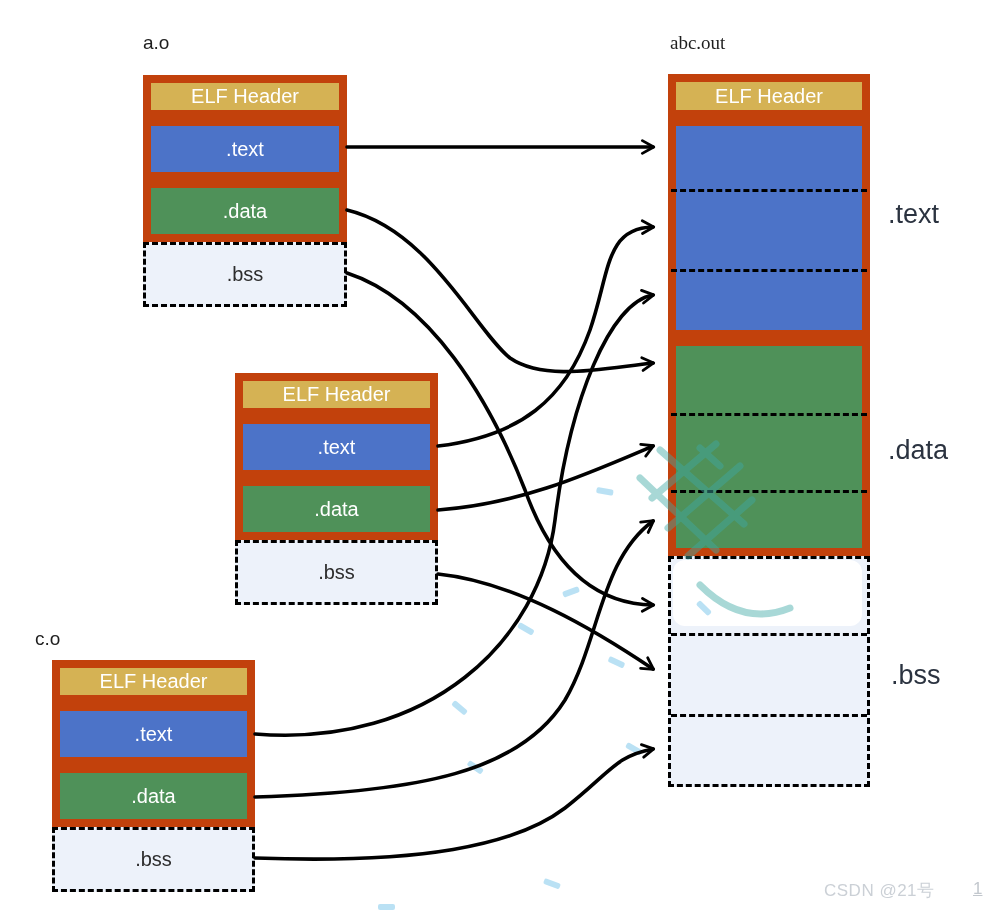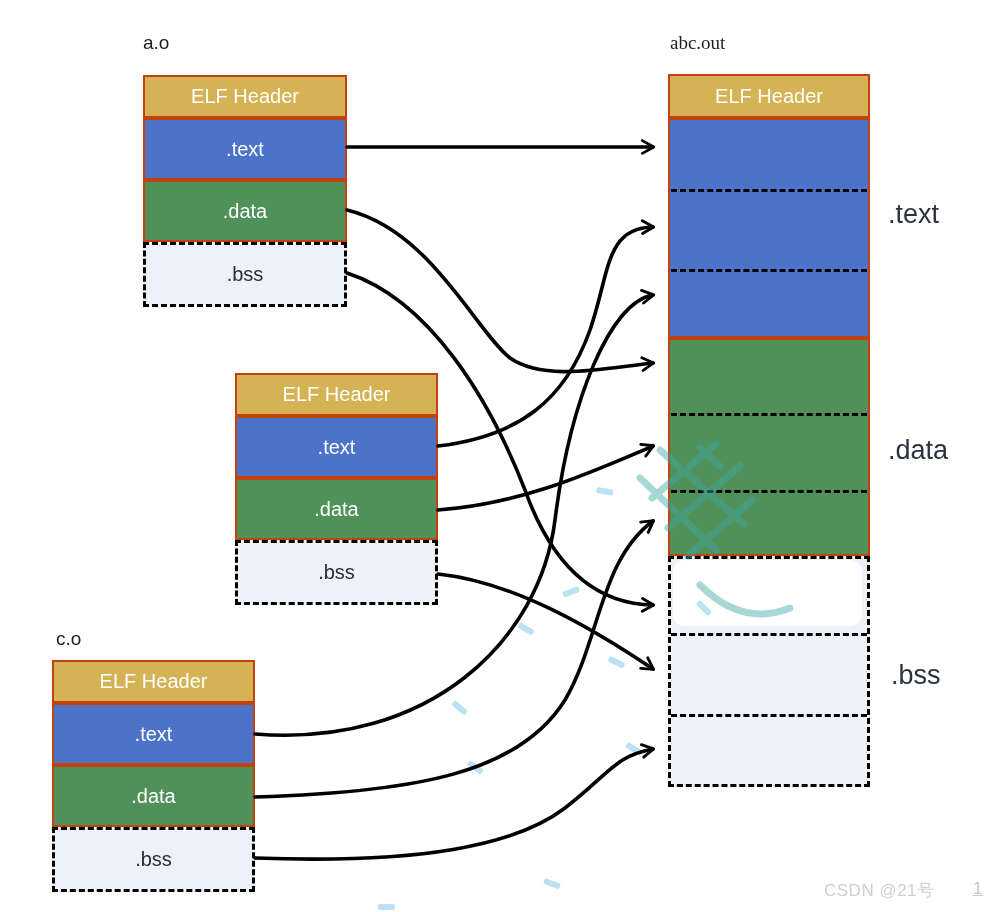--- a/index.html
+++ b/index.html
@@ -1,21 +1,21 @@
 <!DOCTYPE html>
 <html><head>
 <meta charset="utf-8">
 <style>
   html,body{margin:0;padding:0;background:#fff;}
   #canvas{position:relative;width:996px;height:912px;background:#ffffff;overflow:hidden;
           font-family:"Liberation Sans","DejaVu Sans",sans-serif;}
   .file-label{position:absolute;font-size:19px;color:#1e1e1e;}
   .band{position:absolute;box-sizing:border-box;display:flex;align-items:center;justify-content:center;
         font-size:20px;color:#ffffff;}
-  .band.solid{border:2px solid #c2410c;}
+  .band.solid{border:8px solid #c2410c;}
   .band.dashed{border:3px dashed #000;color:#2d2d2d;}
   .dash-line{position:absolute;height:0;border-top:3px dashed #000;}
   .out-section-label{position:absolute;font-size:27px;color:#2b3340;}
   .wm-text{position:absolute;font-size:17px;color:#cbd0d6;letter-spacing:.5px;}
   .wm-page{position:absolute;font-size:17px;color:#c2c7cd;text-decoration:underline;}
   svg{position:absolute;left:0;top:0;pointer-events:none;}
 </style>
 </head>
 <body>
 
@@ -25,21 +25,21 @@
       <div class="file-label" style="left: 143px; top: 32px;">a.o</div>
       <div class="band solid" style="left: 143px; top: 75px; width: 204px; height: 43px; background: rgb(213, 178, 84);">ELF Header</div>
       <div class="band solid" style="left: 143px; top: 118px; width: 204px; height: 62px; background: rgb(76, 115, 200);">.text</div>
       <div class="band solid" style="left: 143px; top: 180px; width: 204px; height: 62px; background: rgb(79, 145, 89);">.data</div>
       <div class="band dashed" style="left: 143px; top: 242px; width: 204px; height: 65px; background: rgb(237, 242, 250);">.bss</div>
       <div class="file-label" style="left: 237px; top: 345px; margin-top: 46px;">b.o</div>
       <div class="band solid" style="left: 235px; top: 373px; width: 203px; height: 43px; background: rgb(213, 178, 84);">ELF Header</div>
       <div class="band solid" style="left: 235px; top: 416px; width: 203px; height: 62px; background: rgb(76, 115, 200);">.text</div>
       <div class="band solid" style="left: 235px; top: 478px; width: 203px; height: 62px; background: rgb(79, 145, 89);">.data</div>
       <div class="band dashed" style="left: 235px; top: 540px; width: 203px; height: 65px; background: rgb(237, 242, 250);">.bss</div>
-      <div class="file-label" style="left: 56px; top: 628px;">c.o</div>
+      <div class="file-label" style="left: 35px; top: 628px;">c.o</div>
       <div class="band solid" style="left: 52px; top: 660px; width: 203px; height: 43px; background: rgb(213, 178, 84);">ELF Header</div>
       <div class="band solid" style="left: 52px; top: 703px; width: 203px; height: 62px; background: rgb(76, 115, 200);">.text</div>
       <div class="band solid" style="left: 52px; top: 765px; width: 203px; height: 62px; background: rgb(79, 145, 89);">.data</div>
       <div class="band dashed" style="left: 52px; top: 827px; width: 203px; height: 65px; background: rgb(237, 242, 250);">.bss</div>
       <div class="file-label" style="left: 670px; top: 32px; font-family: Liberation Serif, serif;">abc.out</div>
       <div class="band solid" style="left: 668px; top: 74px; width: 202px; height: 44px; background: rgb(213, 178, 84);">ELF Header</div>
       <div class="band solid" style="left: 668px; top: 118px; width: 202px; height: 220px; background: rgb(76, 115, 200);"></div>
       <div class="dash-line" style="left: 671px; top: 189px; width: 196px;"></div>
       <div class="dash-line" style="left: 671px; top: 269px; width: 196px;"></div>
       <div class="band solid" style="left: 668px; top: 338px; width: 202px; height: 218px; background: rgb(79, 145, 89);"></div>

